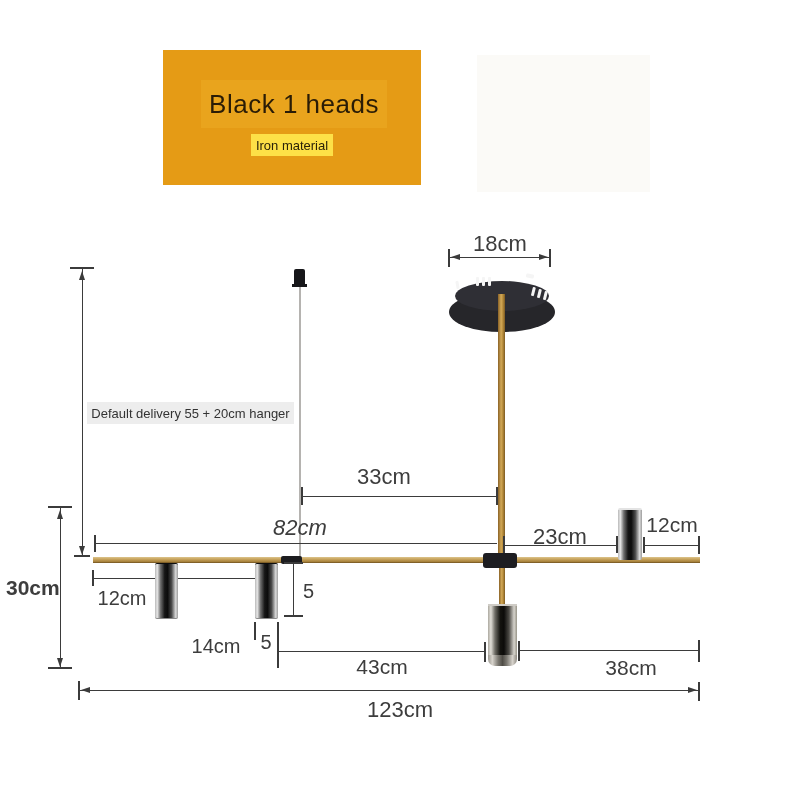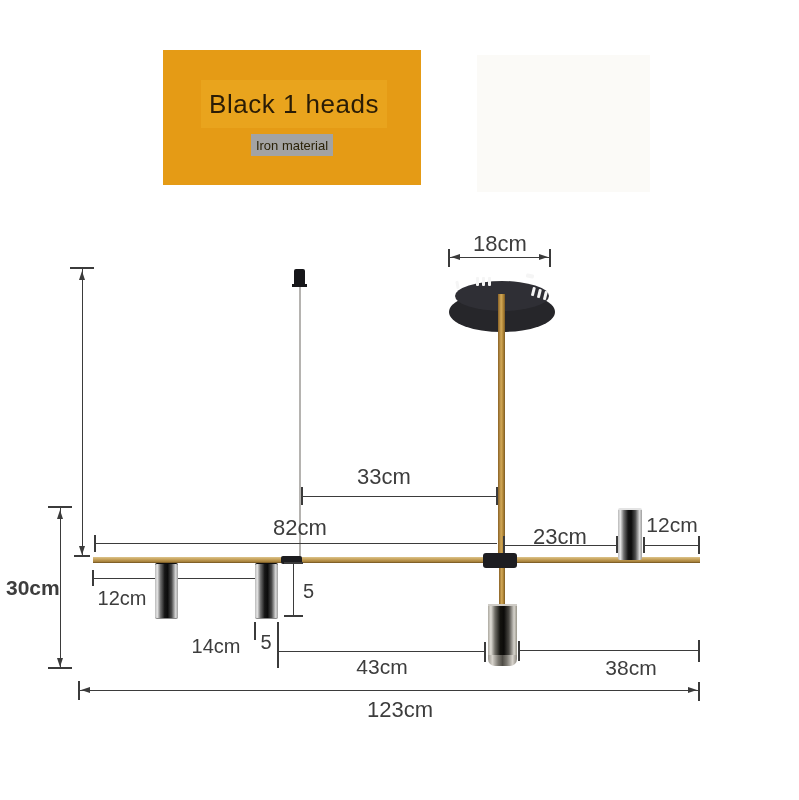--- a/index.html
+++ b/index.html
@@ -4,21 +4,21 @@
 <style>
   html,body{margin:0;padding:0;background:#ffffff;}
   .stage{position:relative;width:799px;height:800px;background:#ffffff;overflow:hidden;
          font-family:"Liberation Sans", sans-serif;color:#3c3c3c;}
   .abs{position:absolute;}
   
   .banner{position:absolute;left:163px;top:50px;width:258px;height:135px;background:#e59b15;}
   .banner-title-box{position:absolute;left:38px;top:30px;width:186px;height:48px;background:#e9a41d;
                     display:flex;align-items:center;justify-content:center;}
   .banner-title{font-size:26px;color:#2a1c06;letter-spacing:0.5px;}
-  .material-box{position:absolute;left:88px;top:84px;width:82px;height:22px;background:#a3a3a3;
+  .material-box{position:absolute;left:88px;top:84px;width:82px;height:22px;background:#fde047;
                 display:flex;align-items:center;justify-content:center;}
   .material-text{font-size:13px;color:#2a2208;}
   .offwhite{position:absolute;left:477px;top:55px;width:173px;height:137px;background:#fbfaf7;}
   
   .hline{position:absolute;height:1px;background:#3b3b3b;}
   .vline{position:absolute;width:1px;background:#3b3b3b;}
   .tick-v{position:absolute;width:2px;background:#3b3b3b;}
   .tick-h{position:absolute;height:2px;background:#3b3b3b;}
   .dim-label{position:absolute;font-size:21px;color:#3d3d3d;text-align:center;white-space:nowrap;}
   .dim-label.big{font-size:22px;}
@@ -89,34 +89,37 @@
   <div class="wire-cap"></div>
   <div class="wire-cap-flange"></div>
   <div class="wire" style="left:299px;top:287px;height:270px;"></div>
 
   <div class="tick-h" style="left:70px;top:267px;width:24px;"></div>
   <div class="vline" style="left:82px;top:269px;height:287px;"></div>
   <div class="ar u" style="left:79px;top:271px;"></div>
   <div class="ar d" style="left:79px;top:546px;"></div>
   <div class="tick-h" style="left:74px;top:555px;width:16px;"></div>
 
+  <div class="note-box">
+    <span>Default delivery 55 + 20cm hanger</span>
+  </div>
 
   <div class="tick-h" style="left:48px;top:506px;width:24px;"></div>
   <div class="vline" style="left:60px;top:508px;height:160px;"></div>
   <div class="ar u" style="left:57px;top:510px;"></div>
   <div class="ar d" style="left:57px;top:658px;"></div>
   <div class="tick-h" style="left:48px;top:667px;width:24px;"></div>
   <span class="dim-label" style="left:6px;top:576px;font-weight:bold;">30cm</span>
 
   <span class="dim-label big" style="left:354px;top:464px;width:60px;">33cm</span>
   <div class="hline" style="left:302px;top:496px;width:195px;"></div>
   <div class="tick-v" style="left:301px;top:487px;height:18px;"></div>
   <div class="tick-v" style="left:496px;top:487px;height:18px;"></div>
 
-  <span class="dim-label big" style="left:270px;top:515px;width:60px;">82cm</span>
+  <span class="dim-label big" style="left:270px;top:515px;width:60px;font-style:italic;">82cm</span>
   <div class="hline" style="left:95px;top:543px;width:402px;"></div>
   <div class="tick-v" style="left:94px;top:535px;height:17px;"></div>
 
   <span class="dim-label big" style="left:530px;top:524px;width:60px;">23cm</span>
   <div class="hline" style="left:503px;top:545px;width:114px;"></div>
   <div class="tick-v" style="left:503px;top:536px;height:17px;"></div>
   <div class="tick-v" style="left:616px;top:536px;height:17px;"></div>
 
   <span class="dim-label" style="left:644px;top:513px;width:56px;">12cm</span>
   <div class="hline" style="left:643px;top:545px;width:56px;"></div>

